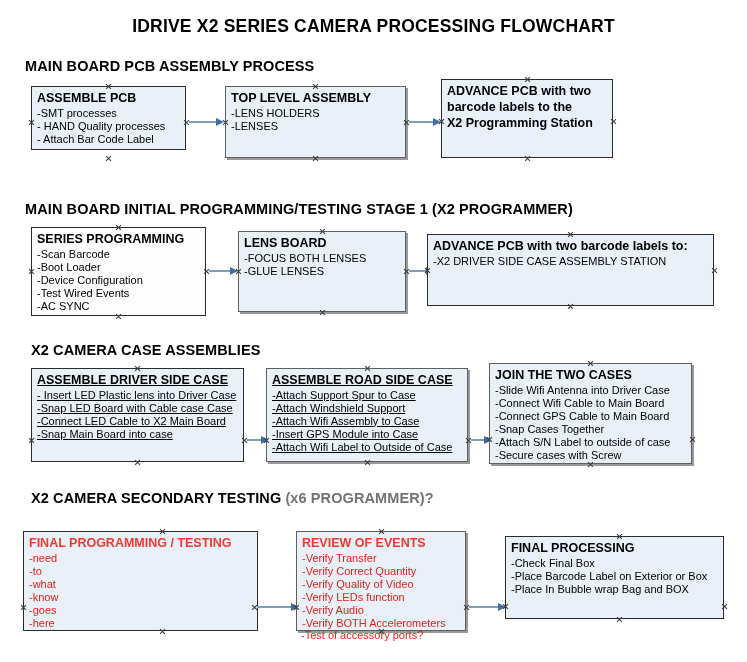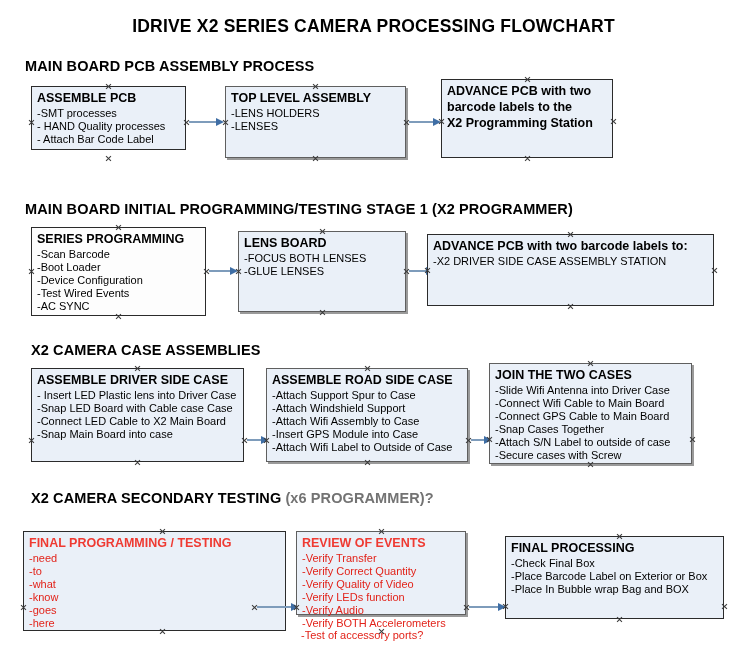--- a/index.html
+++ b/index.html
@@ -192,35 +192,35 @@
     <span class="hd">ADVANCE PCB with two barcode labels to:</span>
     <span class="li">-X2 DRIVER  SIDE  CASE  ASSEMBLY STATION</span>
   </div>
   <span class="handle" style="left:570px; top:234px;"></span>
   <span class="handle" style="left:570px; top:306px;"></span>
   <span class="handle" style="left:427px; top:270px;"></span>
   <span class="handle" style="left:714px; top:270px;"></span>
 
   <div class="section-title" style="left:31px; top:342px;">X2 CAMERA CASE ASSEMBLIES</div>
 
-  <div class="node" style="left:31px; top:368px; width:213px; height:94px;">
+  <div class="node" style="left:31px; top:368px; width:213px; height:94px;text-decoration:underline;">
     <span class="hd">ASSEMBLE DRIVER SIDE CASE</span>
     <span class="li">- Insert LED Plastic lens into Driver Case</span>
     <span class="li">-Snap LED Board with Cable case Case</span>
     <span class="li">-Connect LED Cable to X2 Main Board</span>
     <span class="li">-Snap Main Board into case</span>
   </div>
   <span class="handle" style="left:137px; top:368px;"></span>
   <span class="handle" style="left:137px; top:462px;"></span>
   <span class="handle" style="left:31px;  top:440px;"></span>
   <span class="handle" style="left:244px; top:440px;"></span>
 
   <div class="arrow" style="left:247px; top:439px; width:15px;"></div>
 
-  <div class="node shadow" style="left:266px; top:368px; width:202px; height:94px;">
+  <div class="node shadow" style="left:266px; top:368px; width:202px; height:94px;text-decoration:underline;">
     <span class="hd">ASSEMBLE ROAD SIDE CASE</span>
     <span class="li">-Attach Support Spur to Case</span>
     <span class="li">-Attach Windshield Support</span>
     <span class="li">-Attach Wifi Assembly to Case</span>
     <span class="li">-Insert GPS Module into Case</span>
     <span class="li">-Attach Wifi Label to Outside of Case</span>
   </div>
   <span class="handle" style="left:367px; top:368px;"></span>
   <span class="handle" style="left:367px; top:462px;"></span>
   <span class="handle" style="left:266px; top:440px;"></span>
@@ -239,37 +239,37 @@
   </div>
   <span class="handle" style="left:590px; top:363px;"></span>
   <span class="handle" style="left:590px; top:464px;"></span>
   <span class="handle" style="left:489px; top:439px;"></span>
   <span class="handle" style="left:692px; top:439px;"></span>
 
   <div class="section-title" style="left:31px; top:490px;">
     <span>X2 CAMERA SECONDARY TESTING </span><span class="accent">(x6 PROGRAMMER)?</span>
   </div>
 
-  <div class="node red" style="left:23px; top:531px; width:263px; height:100px;">
+  <div class="node red" style="left:23px; top:531px; width:235px; height:100px;">
     <span class="hd">FINAL PROGRAMMING / TESTING</span>
     <span class="li">-need</span>
     <span class="li">-to</span>
     <span class="li">-what</span>
     <span class="li">-know</span>
     <span class="li">-goes</span>
     <span class="li">-here</span>
   </div>
   <span class="handle" style="left:162px; top:531px;"></span>
   <span class="handle" style="left:162px; top:631px;"></span>
   <span class="handle" style="left:23px;  top:607px;"></span>
   <span class="handle" style="left:254px; top:607px;"></span>
 
   <div class="arrow" style="left:257px; top:606px; width:35px;"></div>
 
-  <div class="node red shadow" style="left:296px; top:531px; width:170px; height:84px;">
+  <div class="node red shadow" style="left:296px; top:531px; width:170px; height:100px;">
     <span class="hd">REVIEW OF EVENTS</span>
     <span class="li">-Verify Transfer</span>
     <span class="li">-Verify Correct Quantity</span>
     <span class="li">-Verify Quality of Video</span>
     <span class="li">-Verify LEDs function</span>
     <span class="li">-Verify Audio</span>
     <span class="li">-Verify BOTH Accelerometers</span>
   </div>
   <div class="overflow-line" style="left:301px; top:629px;">-Test of accessory ports?</div>
   <span class="handle" style="left:381px; top:531px;"></span>

